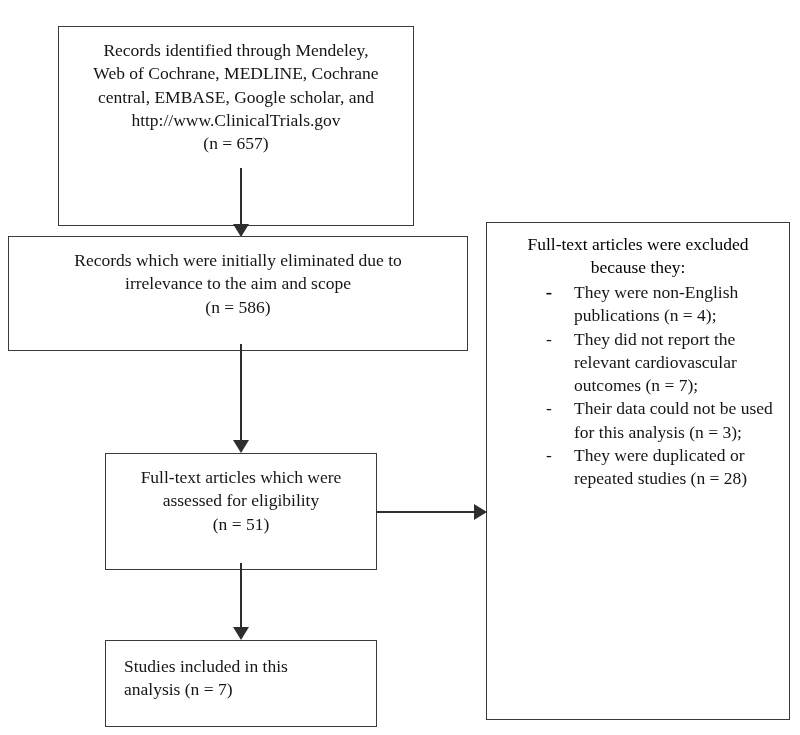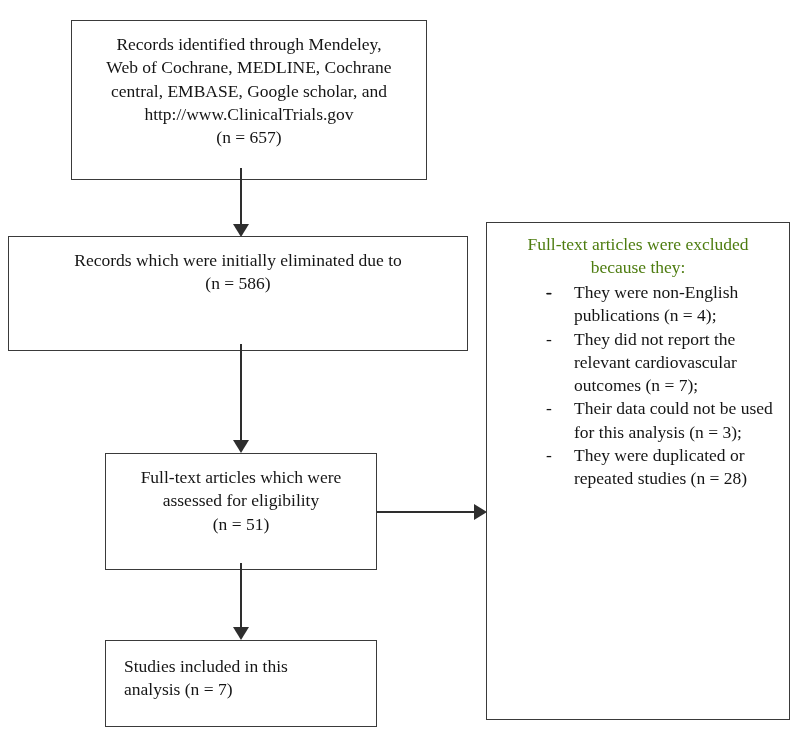--- a/index.html
+++ b/index.html
@@ -26,24 +26,23 @@
 
   .box-text {
     font-size: 17.5px;
     line-height: 1.33;
     color: #151515;
   }
 
   
   #box-identification {
     left: 58px;
-    top: 20px;
+    top: 26px;
     width: 356px;
-    height: 160px;
-    margin-left: 13px;
+    height: 200px;
   }
   #box-identification .box-text {
     position: absolute;
     left: 6px;
     right: 6px;
     top: 12px;
     text-align: center;
   }
 
   
@@ -99,21 +98,21 @@
     height: 498px;
   }
   #box-exclusions .excl-header {
     position: absolute;
     left: 12px;
     right: 12px;
     top: 10px;
     text-align: center;
     font-size: 17.5px;
     line-height: 1.33;
-    color: #4d7c0f;
+    color: #000000;
   }
   #box-exclusions .excl-list {
     position: absolute;
     left: 0;
     right: 0;
     top: 58px;
     margin: 0;
     padding: 0;
     list-style: none;
   }
@@ -194,20 +193,21 @@
   </div>
 
   <div class="connector">
     <div class="v-line" id="arrow-1-line"></div>
     <div class="arrow-down" id="arrow-1-head"></div>
   </div>
 
   <div class="box" id="box-eliminated">
     <div class="box-text">
       <div>Records which were initially eliminated due to</div>
+      <div>irrelevance to the aim and scope</div>
       <div>(n = 586)</div>
     </div>
   </div>
 
   <div class="connector">
     <div class="v-line" id="arrow-2-line"></div>
     <div class="arrow-down" id="arrow-2-head"></div>
   </div>
 
   <div class="box" id="box-assessed">

